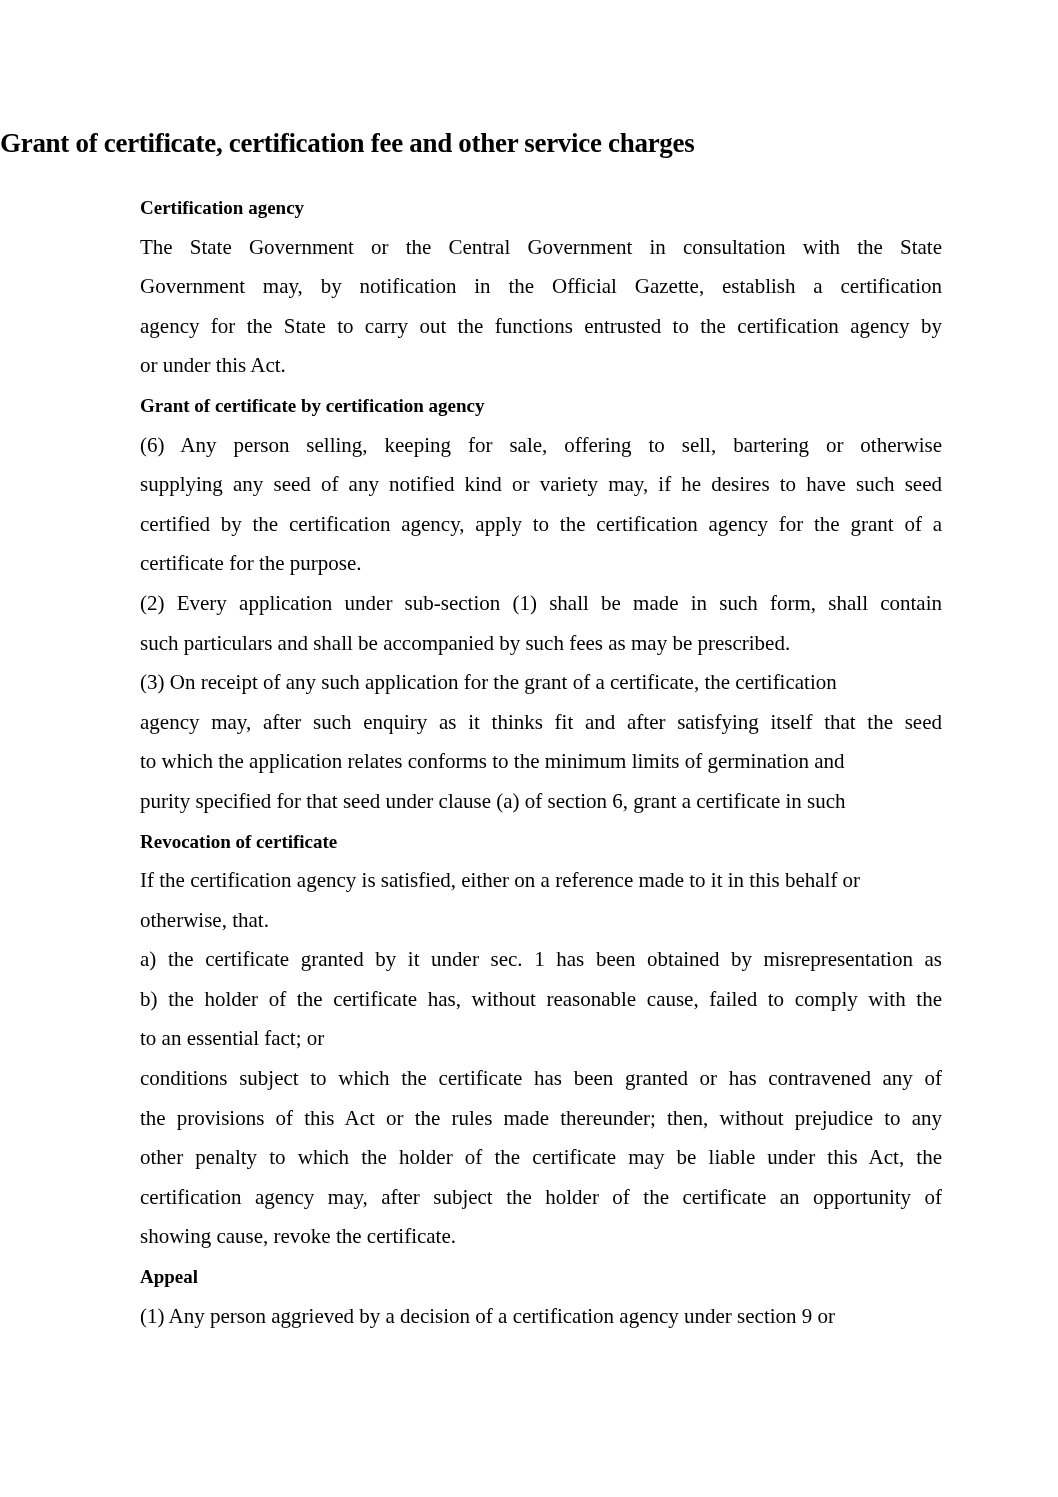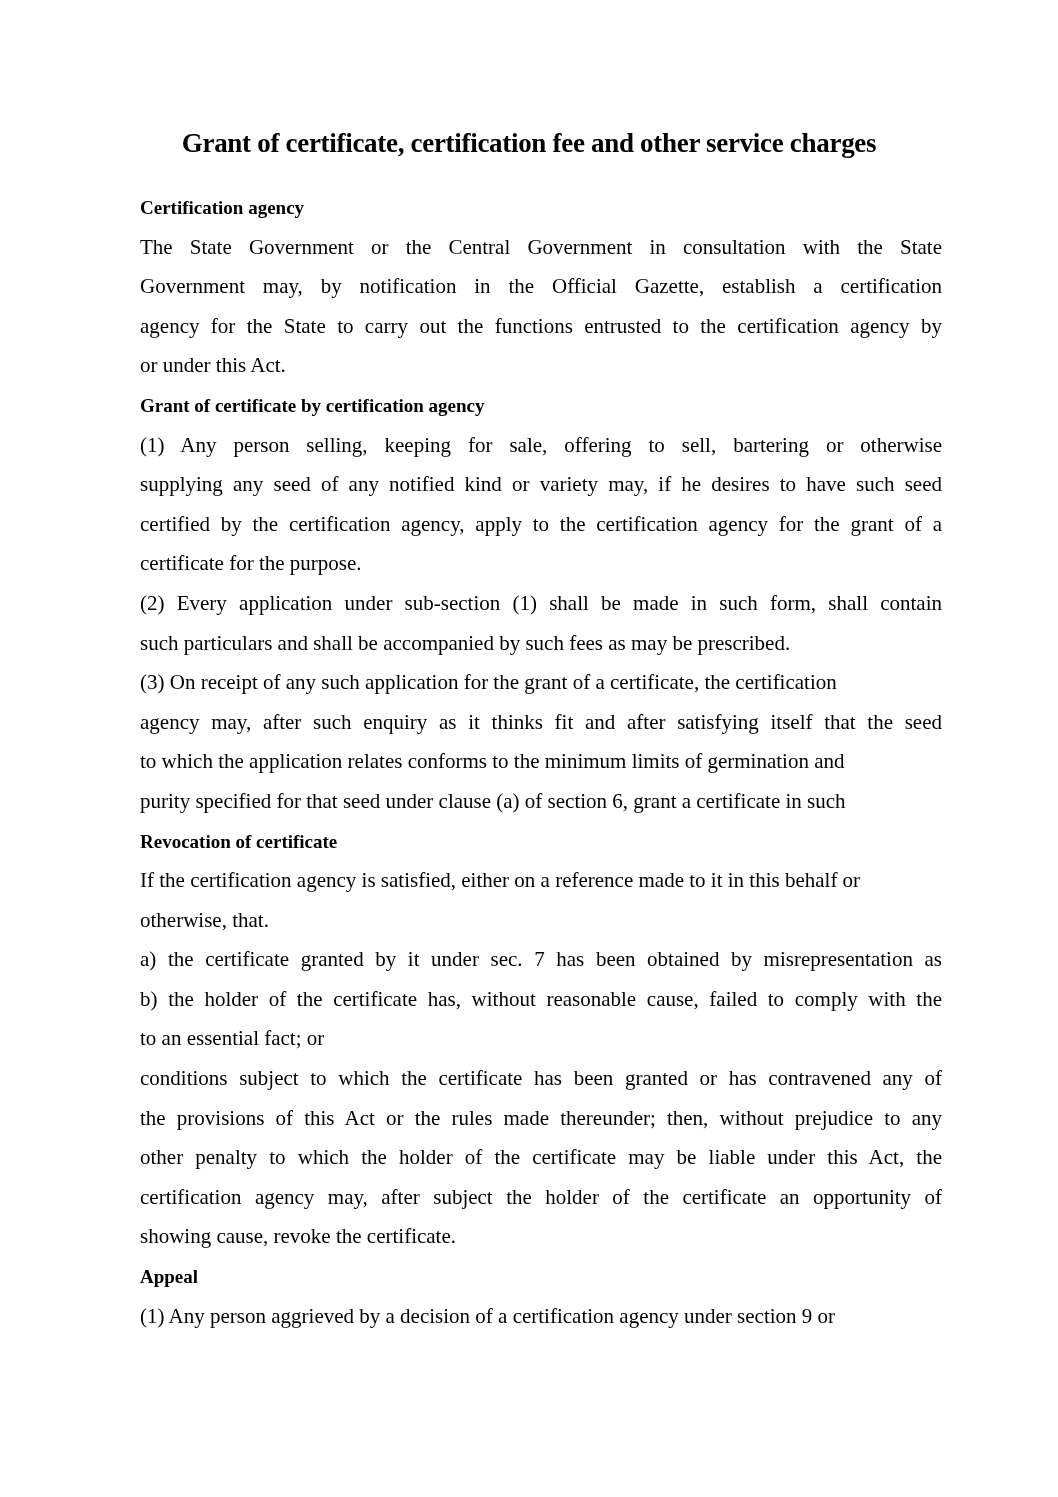--- a/index.html
+++ b/index.html
@@ -3,53 +3,53 @@
 <meta charset="utf-8">
 <style>
   html, body { margin: 0; padding: 0; background: #ffffff; }
   body { width: 1058px; height: 1497px; position: relative; overflow: hidden; }
   .page {
     position: absolute; left: 0; top: 0; width: 1058px; height: 1497px;
     font-family: "Liberation Serif", "DejaVu Serif", serif; color: #000;
   }
   .title {
     position: absolute; left: 0; width: 1058px; top: 128px;
-    text-align: center; font-weight: bold; font-size: 27px; letter-spacing: -0.3px;
+    font-weight: bold; font-size: 27px; letter-spacing: -0.3px;
   }
   .content { position: absolute; left: 140px; top: 188px; width: 802px; }
   .heading { font-weight: bold; font-size: 19px; line-height: 39.6px; height: 39.6px; }
   .line { font-size: 21px; line-height: 39.6px; height: 39.6px; white-space: nowrap; }
   .line.j { text-align: justify; text-align-last: justify; }
 </style>
 </head>
 <body>
 
 <div class="page">
   <div class="title">Grant of certificate, certification fee and other service charges</div>
   <div class="content" id="body">
       <div class="heading">Certification agency</div>
       <div class="line j">The State Government or the Central Government in consultation with the State</div>
       <div class="line j">Government may, by notification in the Official Gazette, establish a certification</div>
       <div class="line j">agency for the State to carry out the functions entrusted to the certification agency by</div>
       <div class="line">or under this Act.</div>
       <div class="heading">Grant of certificate by certification agency</div>
-      <div class="line j">(1) Any person selling, keeping for sale, offering to sell, bartering or otherwise</div>
+      <div class="line j">(6) Any person selling, keeping for sale, offering to sell, bartering or otherwise</div>
       <div class="line j">supplying any seed of any notified kind or variety may, if he desires to have such seed</div>
       <div class="line j">certified by the certification agency, apply to the certification agency for the grant of a</div>
       <div class="line">certificate for the purpose.</div>
       <div class="line j">(2) Every application under sub-section (1) shall be made in such form, shall contain</div>
       <div class="line">such particulars and shall be accompanied by such fees as may be prescribed.</div>
       <div class="line">(3) On receipt of any such application for the grant of a certificate, the certification</div>
       <div class="line j">agency may, after such enquiry as it thinks fit and after satisfying itself that the seed</div>
       <div class="line">to which the application relates conforms to the minimum limits of germination and</div>
       <div class="line">purity specified for that seed under clause (a) of section 6, grant a certificate in such</div>
       <div class="heading">Revocation of certificate</div>
       <div class="line">If the certification agency is satisfied, either on a reference made to it in this behalf or</div>
       <div class="line">otherwise, that.</div>
-      <div class="line j">a) the certificate granted by it under sec. 7 has been obtained by misrepresentation as</div>
+      <div class="line j">a) the certificate granted by it under sec. 1 has been obtained by misrepresentation as</div>
       <div class="line j">b) the holder of the certificate has, without reasonable cause, failed to comply with the</div>
       <div class="line">to an essential fact; or</div>
       <div class="line j">conditions subject to which the certificate has been granted or has contravened any of</div>
       <div class="line j">the provisions of this Act or the rules made thereunder; then, without prejudice to any</div>
       <div class="line j">other penalty to which the holder of the certificate may be liable under this Act, the</div>
       <div class="line j">certification agency may, after subject the holder of the certificate an opportunity of</div>
       <div class="line">showing cause, revoke the certificate.</div>
       <div class="heading">Appeal</div>
       <div class="line">(1) Any person aggrieved by a decision of a certification agency under section 9 or</div>
     </div>

